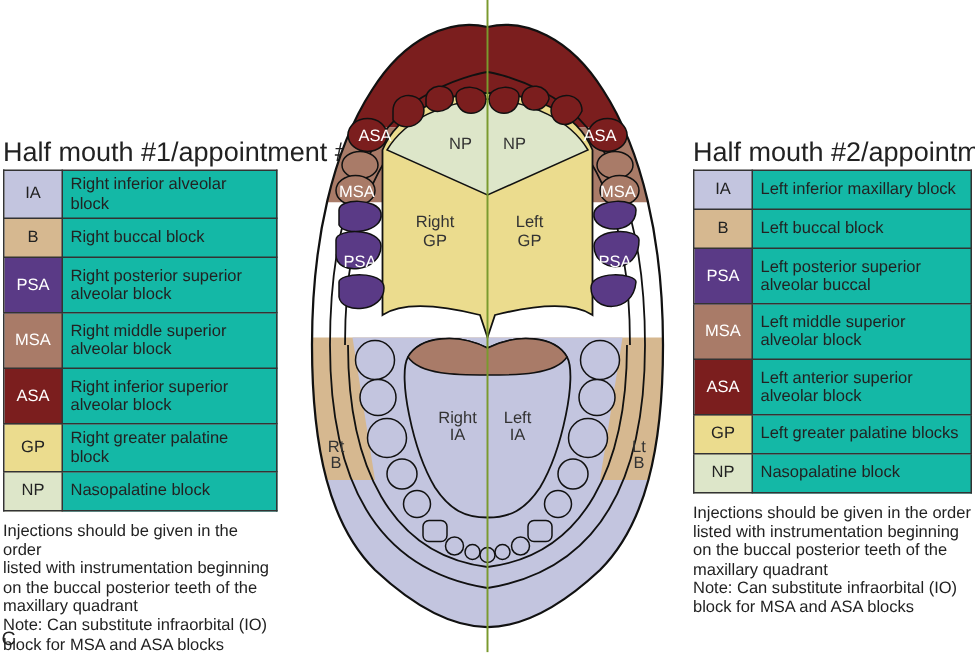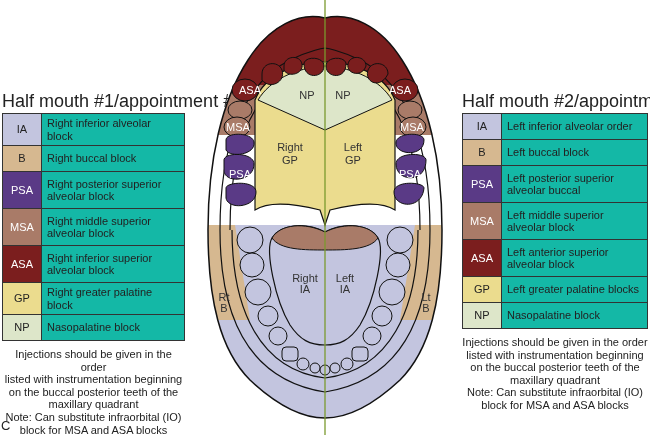--- a/index.html
+++ b/index.html
@@ -8,21 +8,21 @@
   .panel { position:absolute; top:92px; }
   .panel-left { left:2px; width:183px; }
   .panel-right { left:462px; width:186px; }
   .panel-title { font-size:18px; line-height:18px; margin:0 0 3px 0; white-space:nowrap; color:#222; }
   table.legend { border-collapse:collapse; width:100%; }
   table.legend td { border:1px solid #333; font-size:11px; line-height:12.5px; padding:0; }
   td.code { width:38px; text-align:center; vertical-align:middle; }
   td.desc { background:#14b8a6; padding:3px 5px !important; vertical-align:middle; }
   tr.h1 td { height:19px; }
   tr.h2 td { height:30px; }
-  .note { font-size:11px; line-height:12.6px; margin-top:7px; color:#222;text-align:center; }
+  .note { font-size:11px; line-height:12.6px; margin-top:7px; color:#222; }
   .fig-label { position:absolute; left:1px; top:418px; font-size:13px; color:#222; }
   #mouth { position:absolute; left:200px; top:0; width:250px; height:435px; }
   .dlabel { font-family:"Liberation Sans", sans-serif; font-size:11px; text-anchor:middle; }
 </style>
 </head>
 <body>
 
 <div class="panel panel-left">
   <div class="panel-title">Half mouth #1/appointment #1</div>
   <table class="legend">
@@ -66,21 +66,21 @@
     <div>block for MSA and ASA blocks</div>
   </div>
 </div>
 
 <div class="panel panel-right">
   <div class="panel-title">Half mouth #2/appointment #2</div>
   <table class="legend">
     <tbody>
         <tr class="h1">
           <td class="code" style="background: rgb(195, 197, 223); color: rgb(34, 34, 34);">IA</td>
-          <td class="desc">Left inferior alveolar order</td>
+          <td class="desc">Left inferior maxillary block</td>
         </tr>
     <tr class="h1">
           <td class="code" style="background: rgb(214, 184, 144); color: rgb(34, 34, 34);">B</td>
           <td class="desc">Left buccal block</td>
         </tr>
     <tr class="h2">
           <td class="code" style="background: rgb(90, 58, 134); color: rgb(255, 255, 255);">PSA</td>
           <td class="desc">Left posterior superior alveolar buccal</td>
         </tr>
     <tr class="h2">

